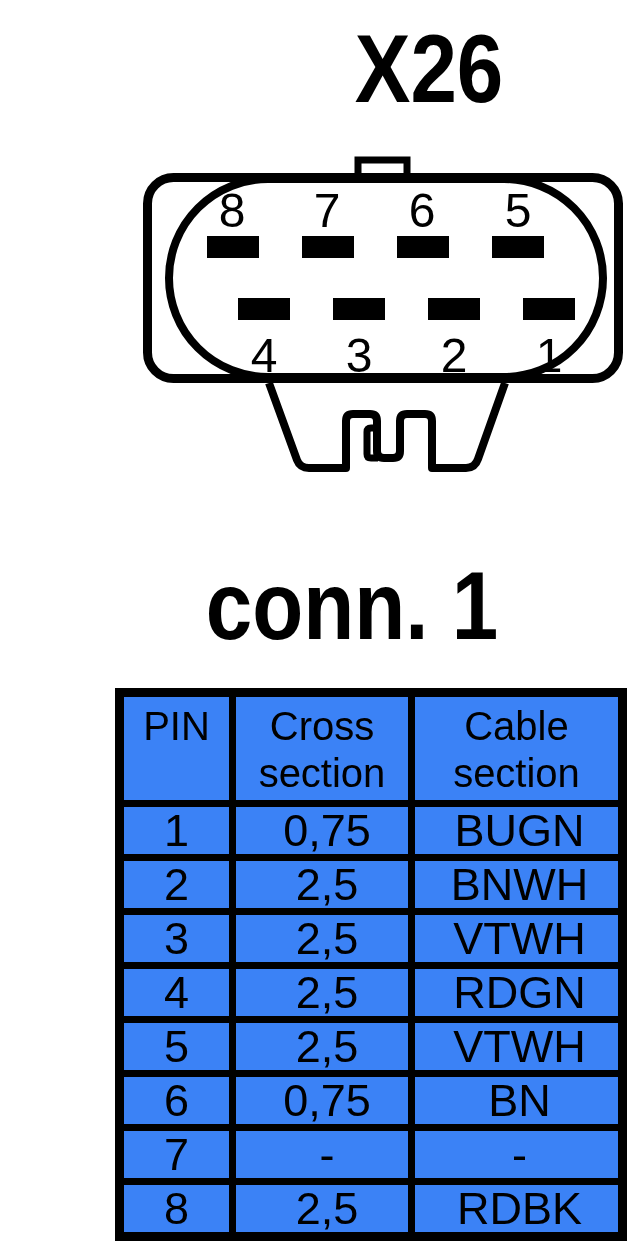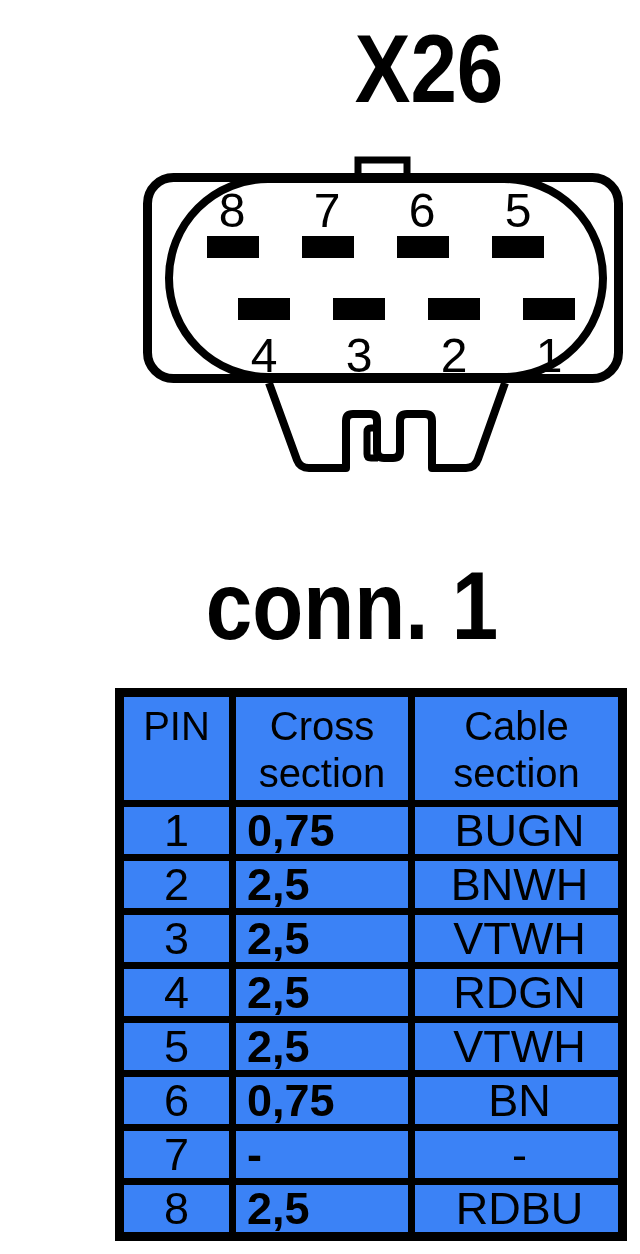--- a/index.html
+++ b/index.html
@@ -55,21 +55,21 @@
   .pin-table th {
     font-weight: normal;
     font-size: 40px;
     line-height: 47px;
     vertical-align: top;
     padding-top: 6px;
     text-align: center;
   }
   .pin-table td { font-size: 45px; line-height: 1; vertical-align: middle; }
   td.c-pin   { text-align: center; }
-  td.c-cross { text-align: left; padding-left: 11px; font-weight: bold; }
+  td.c-cross { text-align: center; padding-left: 11px; }
   td.c-cable { text-align: center; padding-left: 7px; }
 </style>
 </head>
 <body>
 
 <div class="page">
 
   <div class="big-title" id="title-x26">X26</div>
 
   <svg class="connector-svg" width="560" height="360" viewBox="60 140 560 360">
@@ -169,18 +169,18 @@
         <td class="c-cable">BN</td>
       </tr>
       <tr>
         <td class="c-pin">7</td>
         <td class="c-cross">-</td>
         <td class="c-cable">-</td>
       </tr>
       <tr>
         <td class="c-pin">8</td>
         <td class="c-cross">2,5</td>
-        <td class="c-cable">RDBU</td>
+        <td class="c-cable">RDBK</td>
       </tr>
     </tbody>
   </table>
 
 </div>
 
 </body></html>

